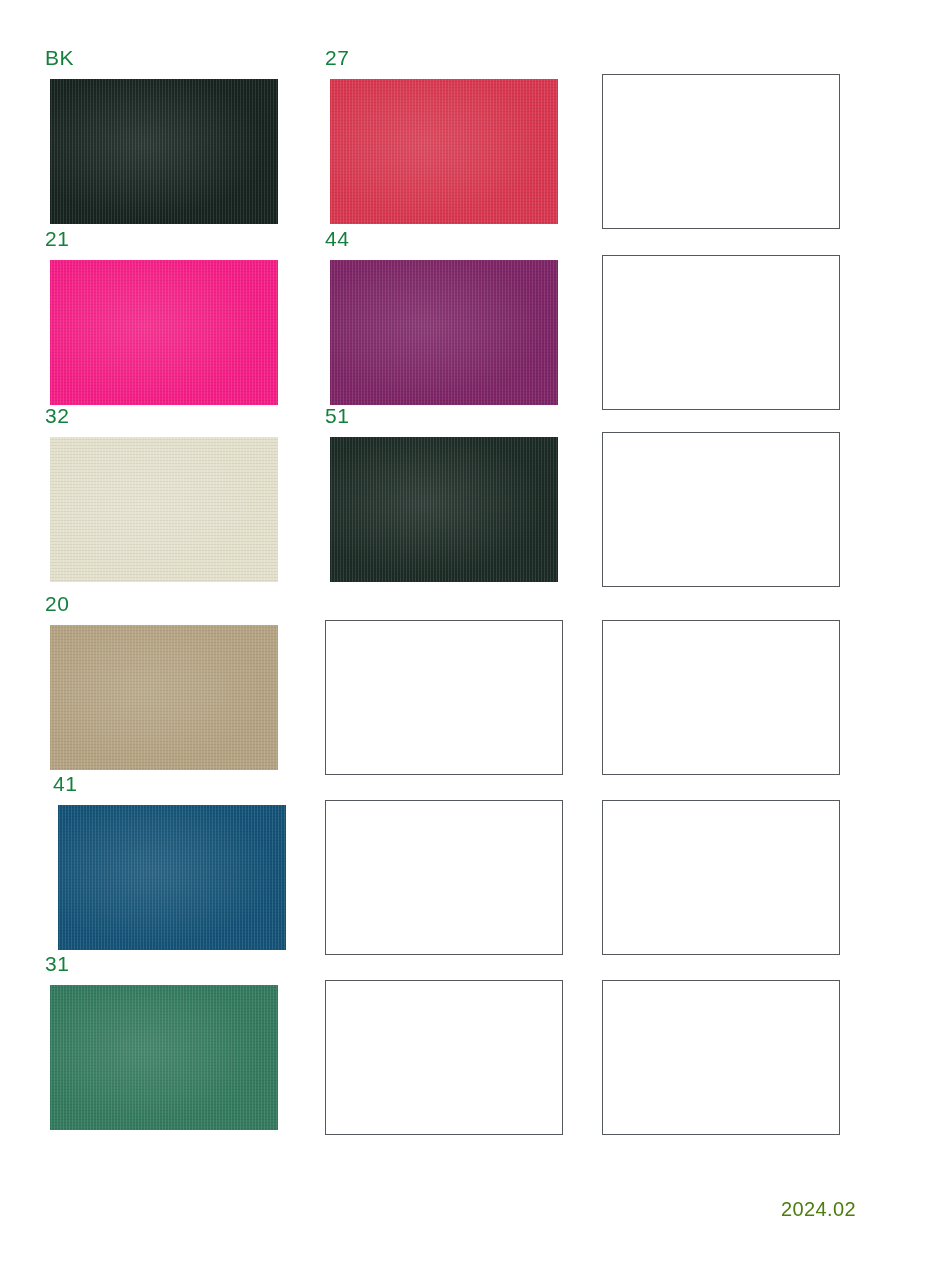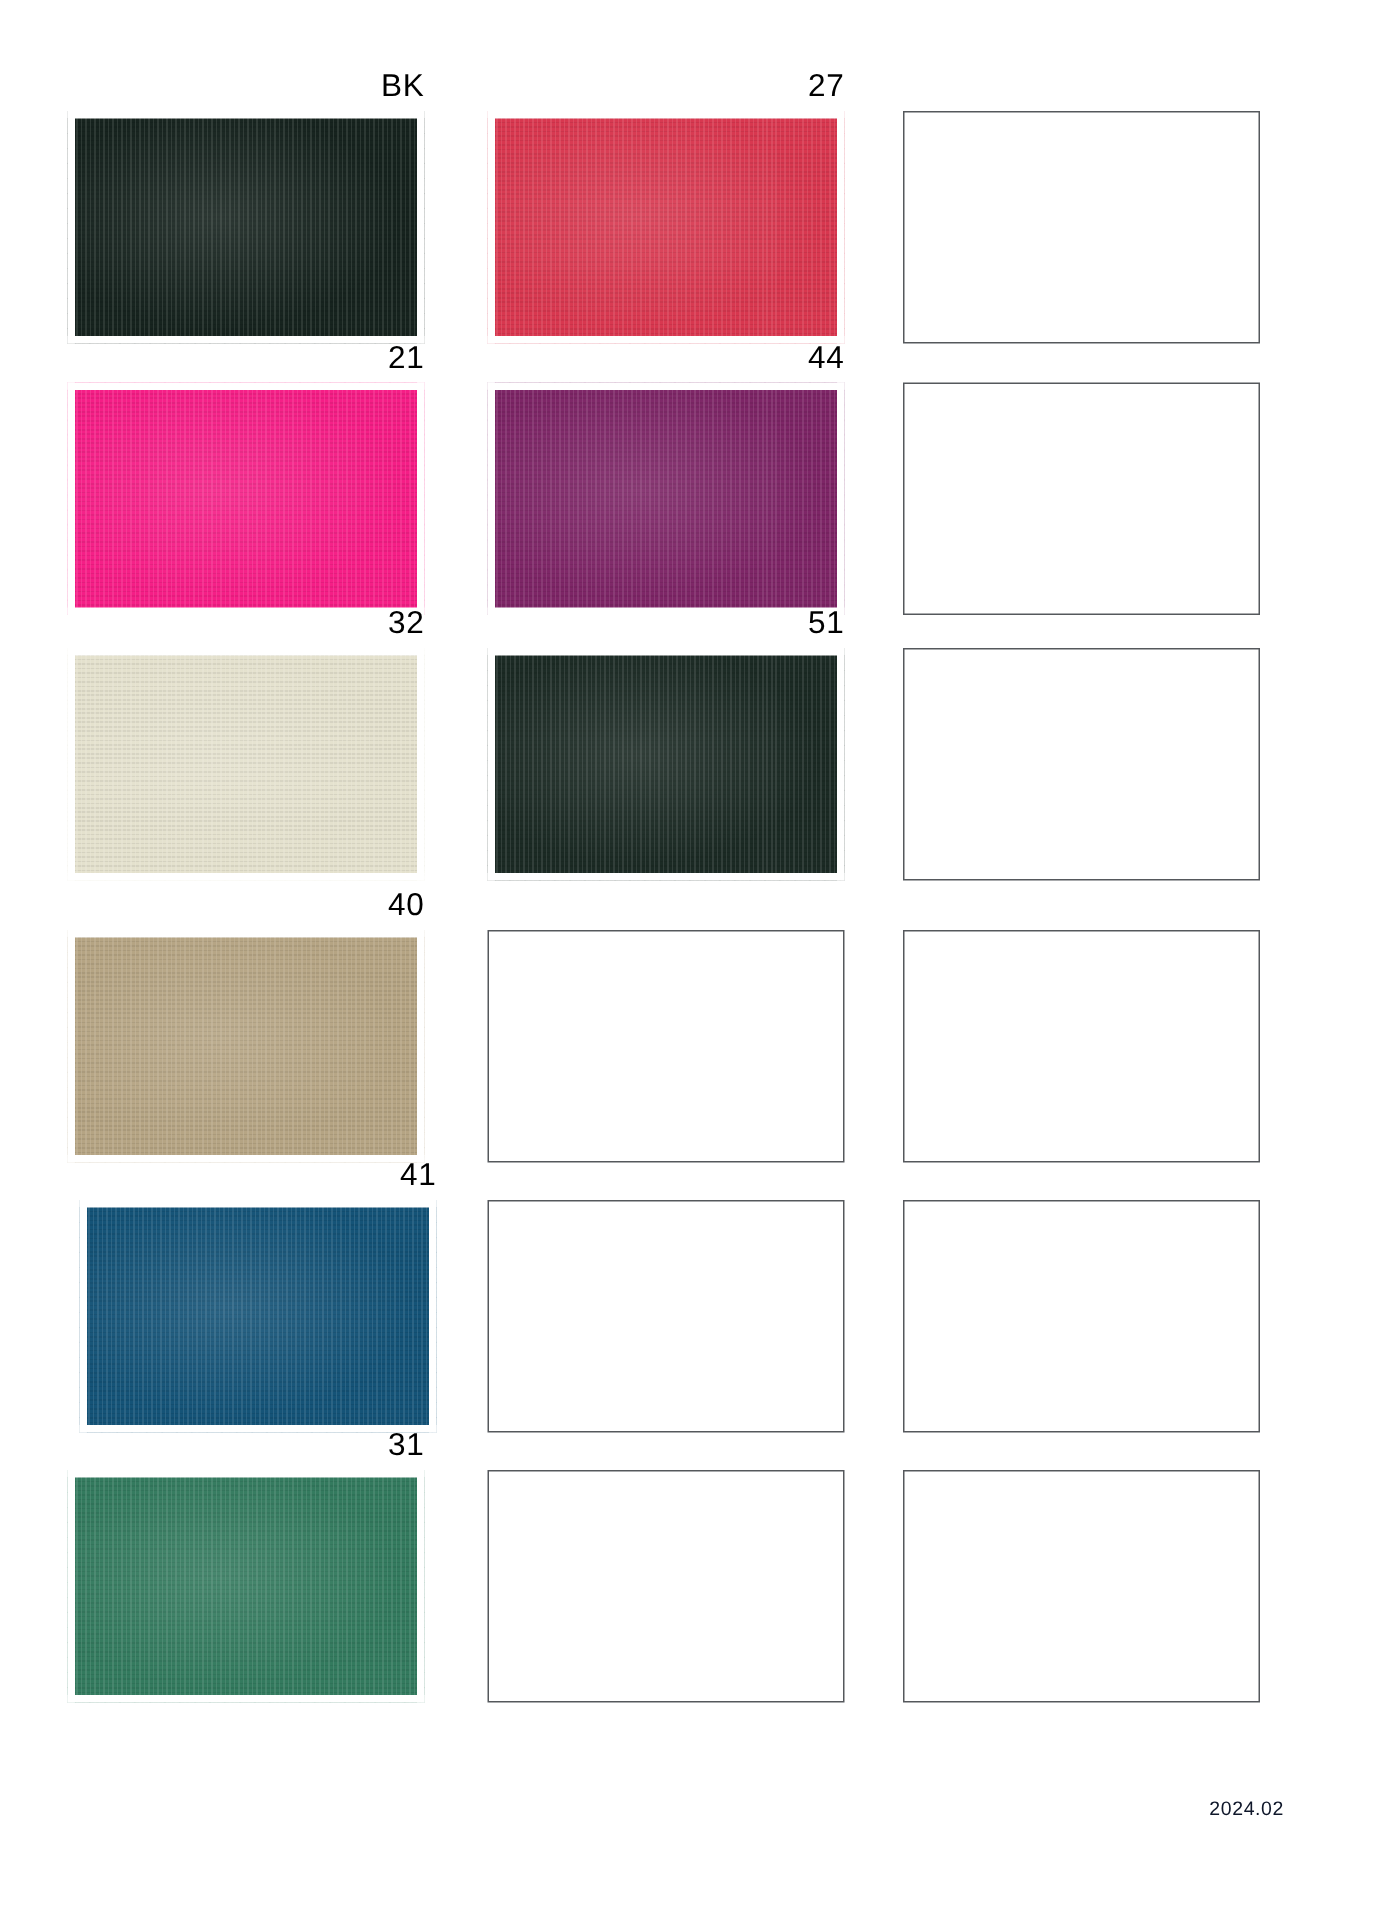--- a/index.html
+++ b/index.html
@@ -32,23 +32,23 @@
     height: 1280px;
   }
 
   .cell {
     position: absolute;
   }
 
   .swatch-label {
     position: absolute;
     width: 100%;
-    text-align: right;
+    text-align: left;
     font-size: 21px;
-    color: #000000;
+    color: #15803d;
     letter-spacing: 0.5px;
     line-height: 1;
     top: -27px;
     font-family: "Liberation Sans", sans-serif;
   }
 
   
   .swatch {
     position: relative;
     width: 100%;
@@ -114,22 +114,22 @@
     position: absolute;
     box-sizing: border-box;
     border: 1.4px solid #55585c;
     background: #ffffff;
   }
 
   .footer-date {
     position: absolute;
     right: 72px;
     top: 1198px;
-    font-size: 13px;
-    color: #0f172a;
+    font-size: 20px;
+    color: #4d7c0f;
     font-family: "Liberation Sans", sans-serif;
     letter-spacing: 0.4px;
   }
 </style>
 </head>
 <body>
 
 <div class="page">
   <div class="grid" id="swatch-grid">
       <div class="cell" style="left: 45px; top: 74px; width: 238px; height: 155px;">
@@ -207,21 +207,21 @@
           <div class="edge edge-top"></div>
           <div class="edge edge-bottom"></div>
           <div class="edge edge-left"></div>
           <div class="edge edge-right"></div>
         </div>
       </div>
       <div class="cell" style="left: 602px; top: 432px; width: 238px; height: 155px;">
         <div class="empty-box" style="left: 0px; top: 0px; width: 238px; height: 155px; border-color: rgb(85, 88, 92);"></div>
       </div>
       <div class="cell" style="left: 45px; top: 620px; width: 238px; height: 155px;">
-        <div class="swatch-label">40</div>
+        <div class="swatch-label">20</div>
         <div class="swatch">
           <div class="swatch-body" style="background: rgb(181, 164, 131);"></div>
           <div class="weave"></div>
           <div class="sheen"></div>
           <div class="edge edge-top"></div>
           <div class="edge edge-bottom"></div>
           <div class="edge edge-left"></div>
           <div class="edge edge-right"></div>
         </div>
       </div>

